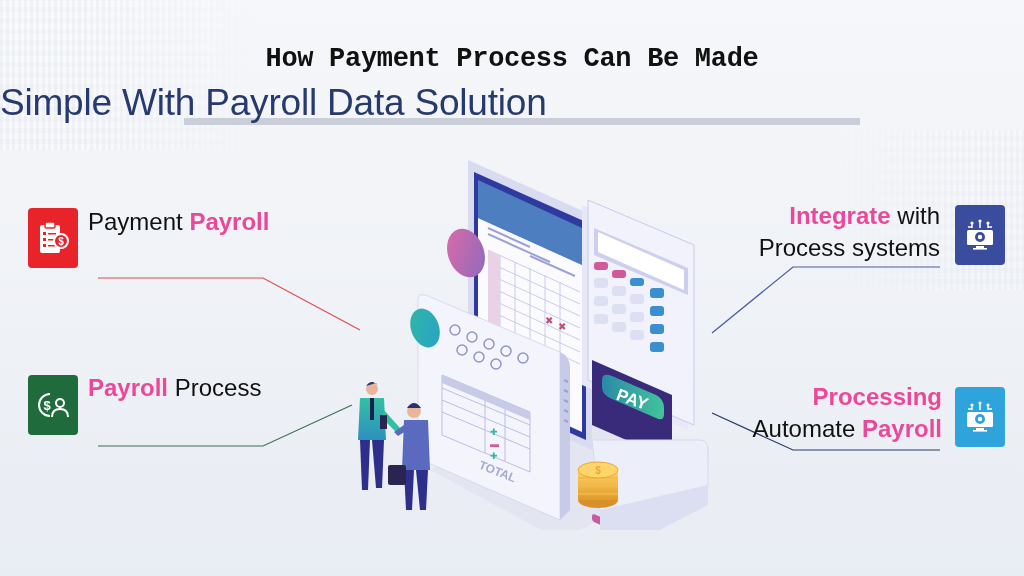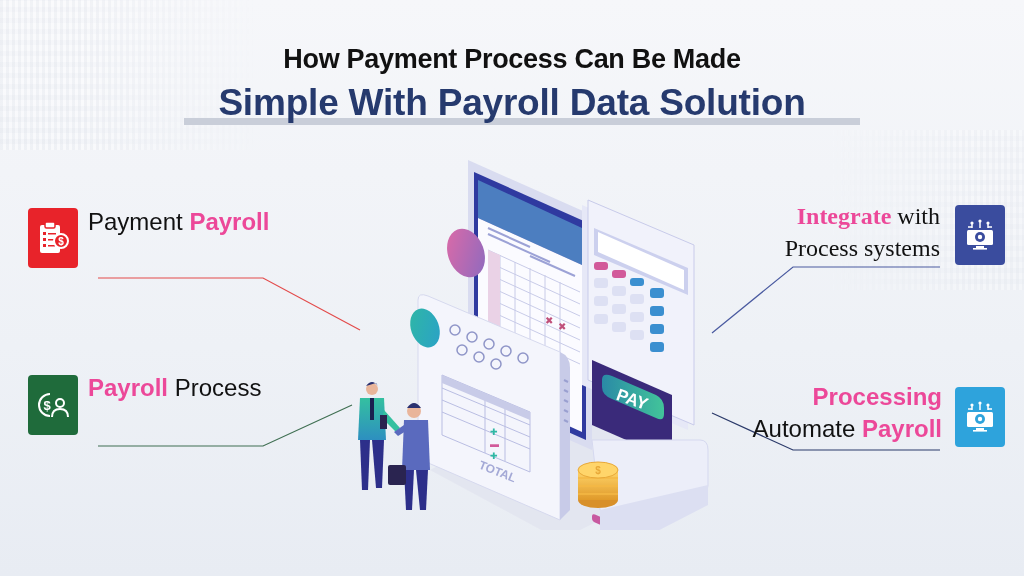--- a/index.html
+++ b/index.html
@@ -16,25 +16,25 @@
     opacity: 0.5;
     -webkit-mask-image: linear-gradient(90deg, #000 30%, transparent 100%);
     mask-image: linear-gradient(90deg, #000 30%, transparent 100%);
   }
   .bg-pattern.right { left: auto; right: 0; top: 130px; width: 200px; height: 160px;
     -webkit-mask-image: linear-gradient(270deg, #000 20%, transparent 100%);
     mask-image: linear-gradient(270deg, #000 20%, transparent 100%); opacity: 0.35; }
 
   .title-1 {
     position: absolute; top: 44px; left: 0; width: 1024px; text-align: center;
-    font-weight: 700; font-size: 27px; color: #111; letter-spacing: -0.3px;
+    font-weight: 700; font-size: 27px; color: #111; letter-spacing: -0.3px; font-family: Liberation Mono, monospace;
   }
   .title-2 {
-    position: absolute; top: 82px; left: 0; width: 1024px; text-align: center;
-    font-weight: 700; font-size: 37px; color: #263a6e; letter-spacing: -0.2px;
+    position: absolute; top: 82px; left: 0; width: 1024px; 
+    font-weight: 400; font-size: 37px; color: #263a6e; letter-spacing: -0.2px;
   }
   .title-underline {
     position: absolute; top: 118px; left: 184px; width: 676px; height: 7px;
     background: #c9ced9;
   }
 
   .step { position: absolute; }
   .step .icon-box {
     position: absolute; width: 50px; height: 60px; border-radius: 4px;
     display: flex; align-items: center; justify-content: center;
@@ -94,21 +94,21 @@
       <circle cx="24" cy="13" r="4" fill="none" stroke="#fff" stroke-width="2"></circle>
       <path d="M16 27 Q16 19 24 19 Q32 19 32 27" fill="none" stroke="#fff" stroke-width="2"></path>
     </svg>
   </div>
   <div class="text" style="left:60px;top:-3px;">
     <div><b>Payroll</b><span> Process</span></div>
   </div>
 </div>
 
 <div class="step" style="left:700px;top:202px;">
-  <div class="text right" style="right:-240px;top:-2px;width:240px;font-family:Liberation Serif, serif;">
+  <div class="text right" style="right:-240px;top:-2px;width:240px;">
     <div><b>Integrate</b><span> with</span></div>
     <div><span>Process systems</span></div>
   </div>
   <div class="icon-box" style="left:255px;top:3px;background:#3a4c9e;">
     <svg width="34" height="34" viewBox="0 0 34 34">
       <rect x="4" y="12" width="26" height="15" rx="1.5" fill="#fff"></rect>
       <rect x="13" y="28" width="8" height="2" fill="#fff"></rect>
       <rect x="10" y="30" width="14" height="1.6" fill="#fff"></rect>
       <circle cx="17" cy="19" r="5" fill="#3a4c9e"></circle>
       <circle cx="17" cy="19" r="2.2" fill="#fff"></circle>

